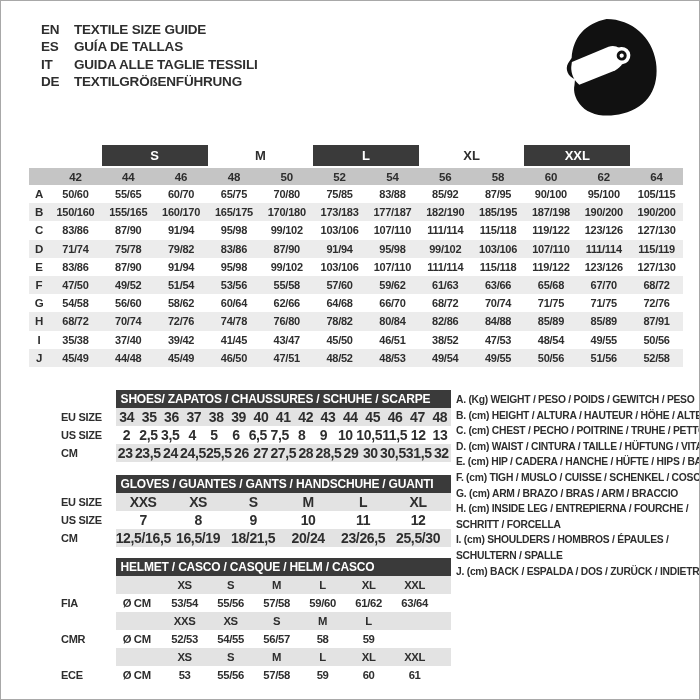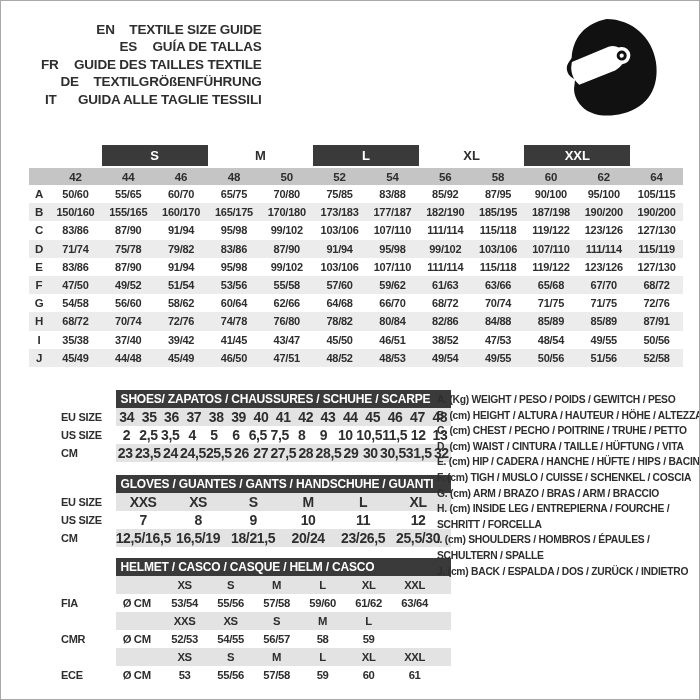--- a/index.html
+++ b/index.html
@@ -3,21 +3,21 @@
 <meta charset="utf-8">
 <style>
   html,body{margin:0;padding:0;background:#fff;}
   .page{
     position:relative;width:700px;height:700px;background:#fff;
     border:1px solid #a8a8a8;box-sizing:border-box;overflow:hidden;
     font-family:"Liberation Sans",sans-serif;color:#2e2e2e;
   }
   
   .lang-block{position:absolute;left:40px;top:20px;}
-  .lang-row{display:flex;font-weight:700;font-size:13.5px;line-height:17.4px;letter-spacing:-0.2px;justify-content:flex-end;}
+  .lang-row{display:flex;font-weight:700;font-size:13.5px;line-height:17.4px;letter-spacing:-0.2px;}
   .lang-code{width:33px;}
   
   .helmet-svg{position:absolute;right:30px;top:14px;width:118px;height:106px;}
   
   .size-table{position:absolute;left:28px;top:142px;width:654px;}
   .st-row{display:grid;grid-template-columns:20px repeat(12,1fr);align-items:center;text-align:center;font-weight:700;}
   .letter-row{height:24px;font-size:13px;margin-bottom:1px;}
   .letter-row .grp{height:21px;display:flex;align-items:center;justify-content:center;}
   .letter-row .boxed{background:#3a3a3a;color:#fff;}
   .num-row{height:17px;background:#c5c5c5;font-size:11.5px;letter-spacing:-0.2px;}
@@ -33,48 +33,44 @@
   .sub-bar{width:350px;background:#3a3a3a;color:#fff;font-weight:700;font-size:12px;
     display:flex;align-items:center;padding-left:5px;box-sizing:border-box;letter-spacing:-0.2px;}
   .sub-cells{width:350px;display:grid;align-items:center;text-align:center;font-weight:700;
     font-size:14px;letter-spacing:-0.35px;}
   .sub-cells.sh{grid-template-columns:repeat(15,1fr);}
   .sub-cells.glv{grid-template-columns:repeat(6,55px) 1fr;}
   .sub-cells.helm{grid-template-columns:46px repeat(6,46px) 1fr;font-size:11.3px;}
   .sub-cells .unit{text-align:left;padding-left:7px;}
   .shaded{background:#e3e3e3;}
   
-  .legend{position:absolute;left:436px;top:391px;width:240px;font-weight:700;
+  .legend{position:absolute;left:455px;top:391px;width:240px;font-weight:700;
     font-size:10.3px;line-height:15.6px;letter-spacing:-0.25px;white-space:nowrap;}
 </style>
 </head>
 <body>
 
 <div class="page">
 
   <div class="lang-block">
       <div class="lang-row">
         <span class="lang-code">EN</span>
         <span class="lang-title">TEXTILE SIZE GUIDE</span>
       </div>
       <div class="lang-row">
         <span class="lang-code">ES</span>
         <span class="lang-title">GUÍA DE TALLAS</span>
       </div>
       <div class="lang-row">
-        <span class="lang-code">FR</span>
-        <span class="lang-title">GUIDE DES TAILLES TEXTILE</span>
+        <span class="lang-code">IT</span>
+        <span class="lang-title">GUIDA ALLE TAGLIE TESSILI</span>
       </div>
       <div class="lang-row">
         <span class="lang-code">DE</span>
         <span class="lang-title">TEXTILGRÖßENFÜHRUNG</span>
-      </div>
-      <div class="lang-row">
-        <span class="lang-code">IT</span>
-        <span class="lang-title">GUIDA ALLE TAGLIE TESSILI</span>
       </div>
     </div>
 
   <svg class="helmet-svg" viewBox="0 0 120 110" xmlns="http://www.w3.org/2000/svg">
     <g transform="rotate(-4 60 55)">
       <path fill="#111" d="M60,4 C86,6 106,26 108,52 C110,78 97,98 70,103 C50,107 33,101 26,90
            C22,84 20,77 22,70 L23,64 C16,61 13,53 17,47 L21,42 C24,20 38,7 60,4 Z"></path>
       <path fill="#fff" d="M21,46 L60,33 C67,31 73,35 75,41 C77,48 72,55 65,58 L27,70
            C22,66 19,58 20,51 Z"></path>
       <circle cx="73" cy="43" r="9" fill="#fff"></circle>

